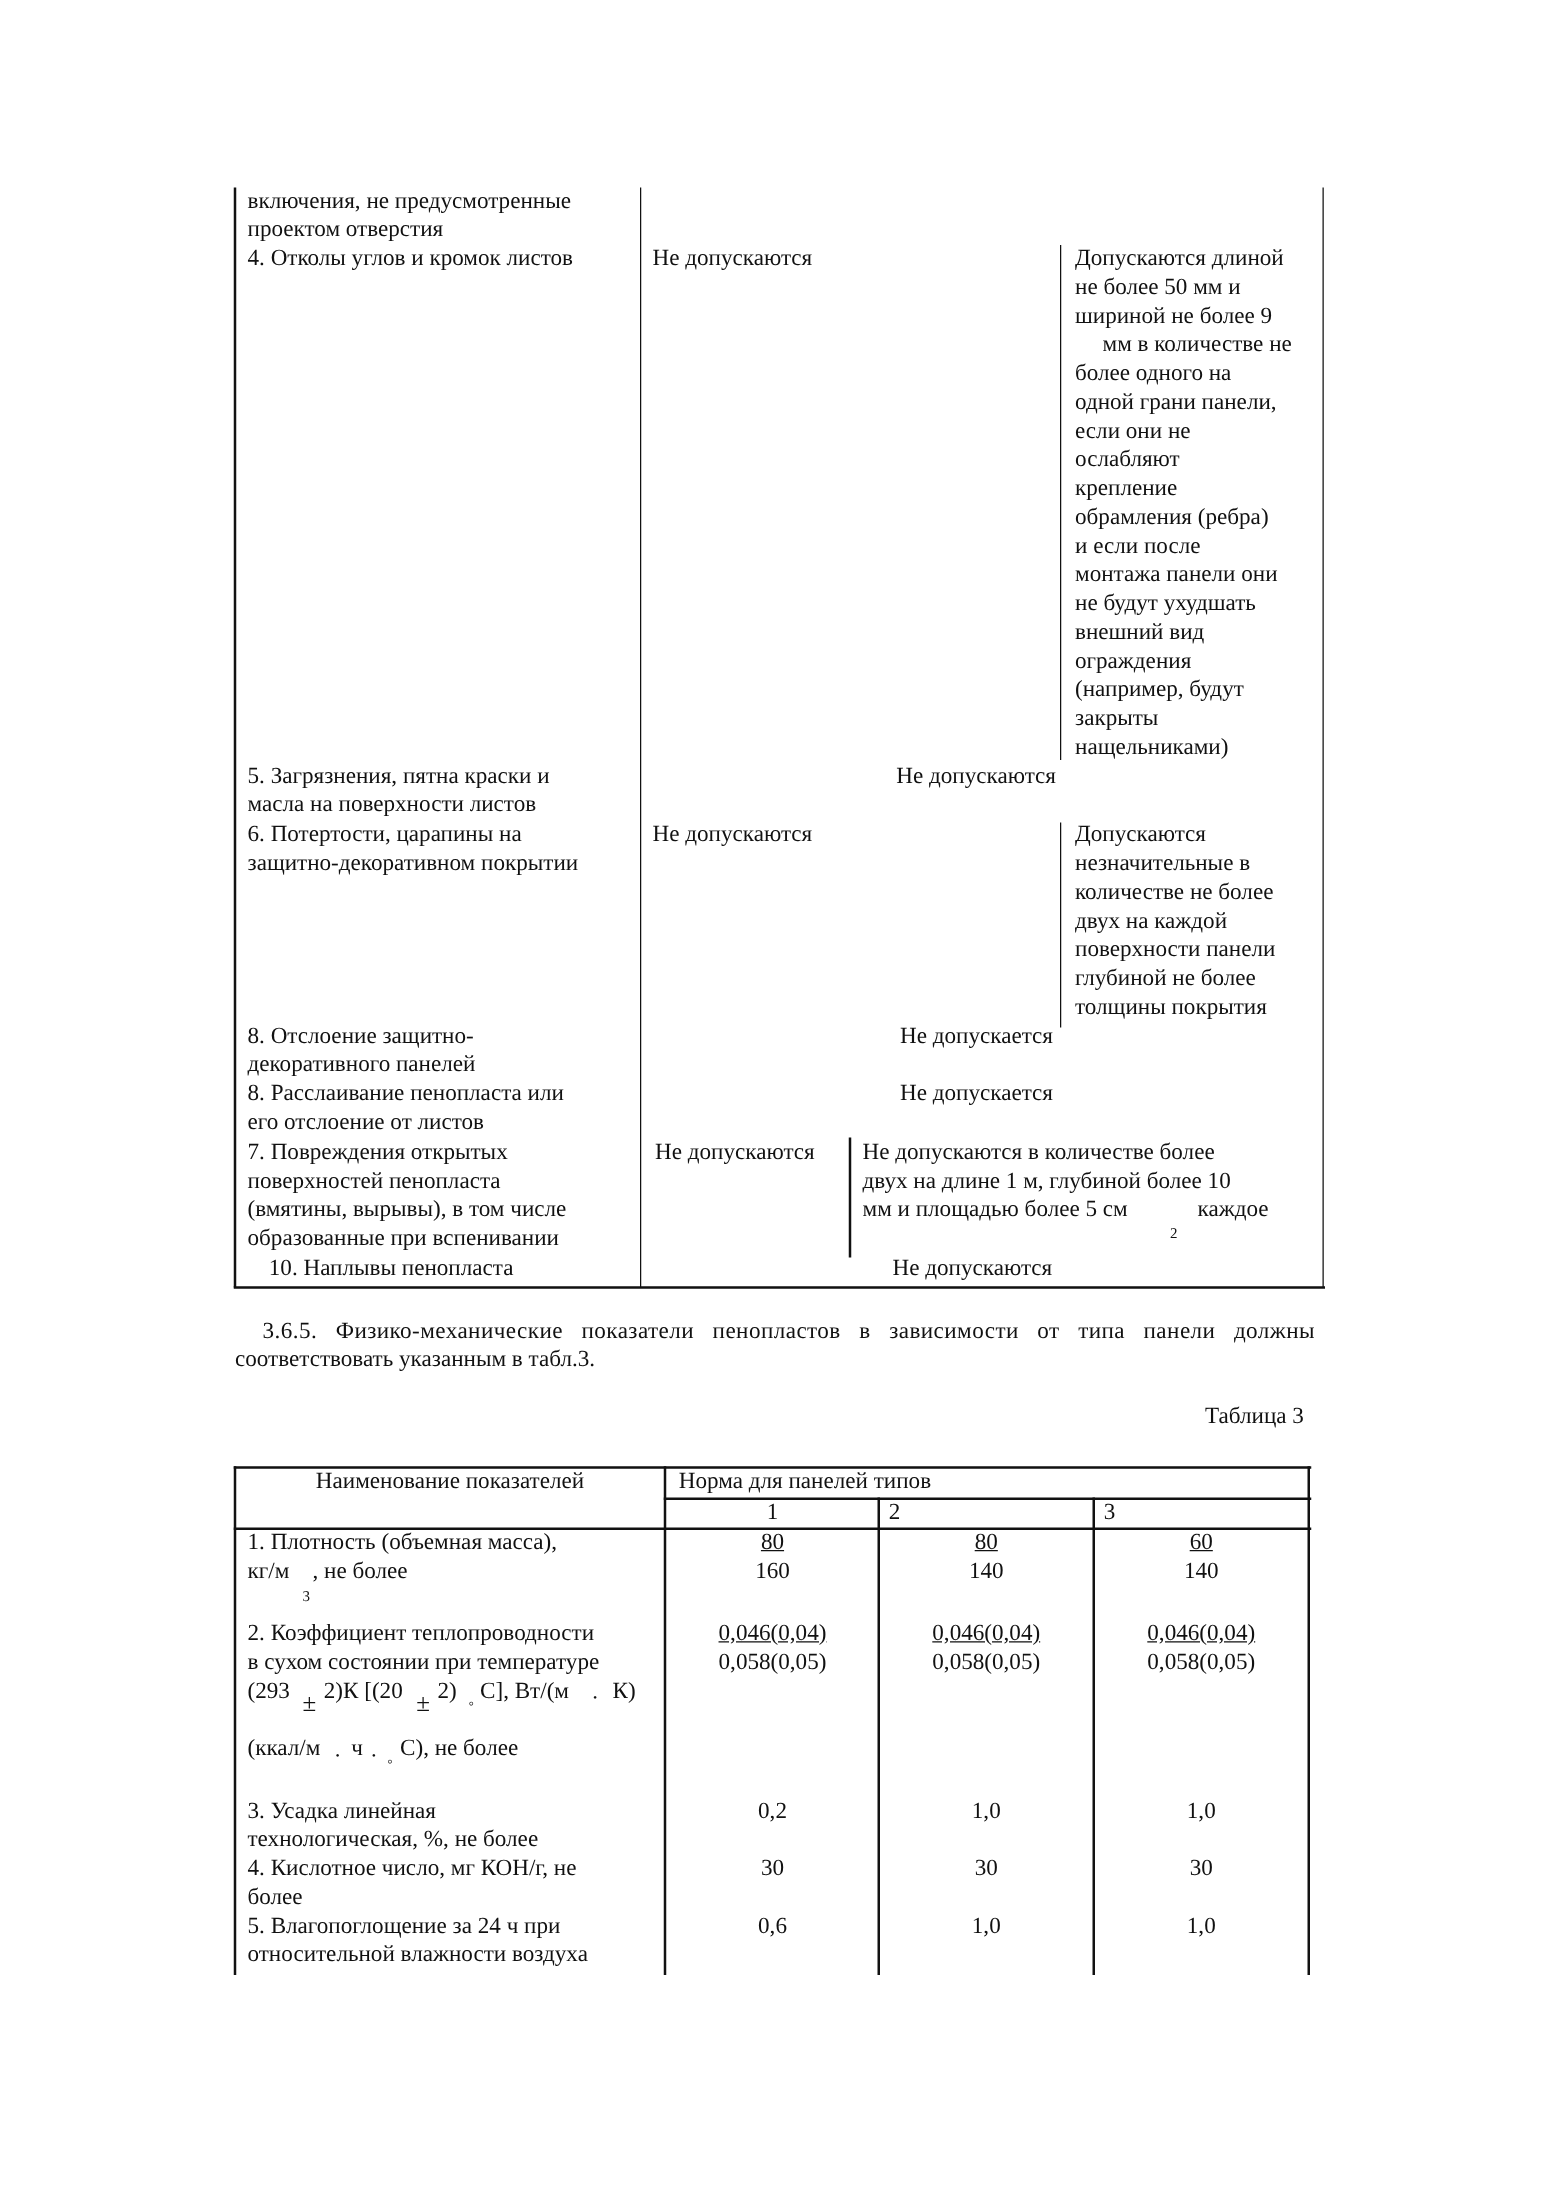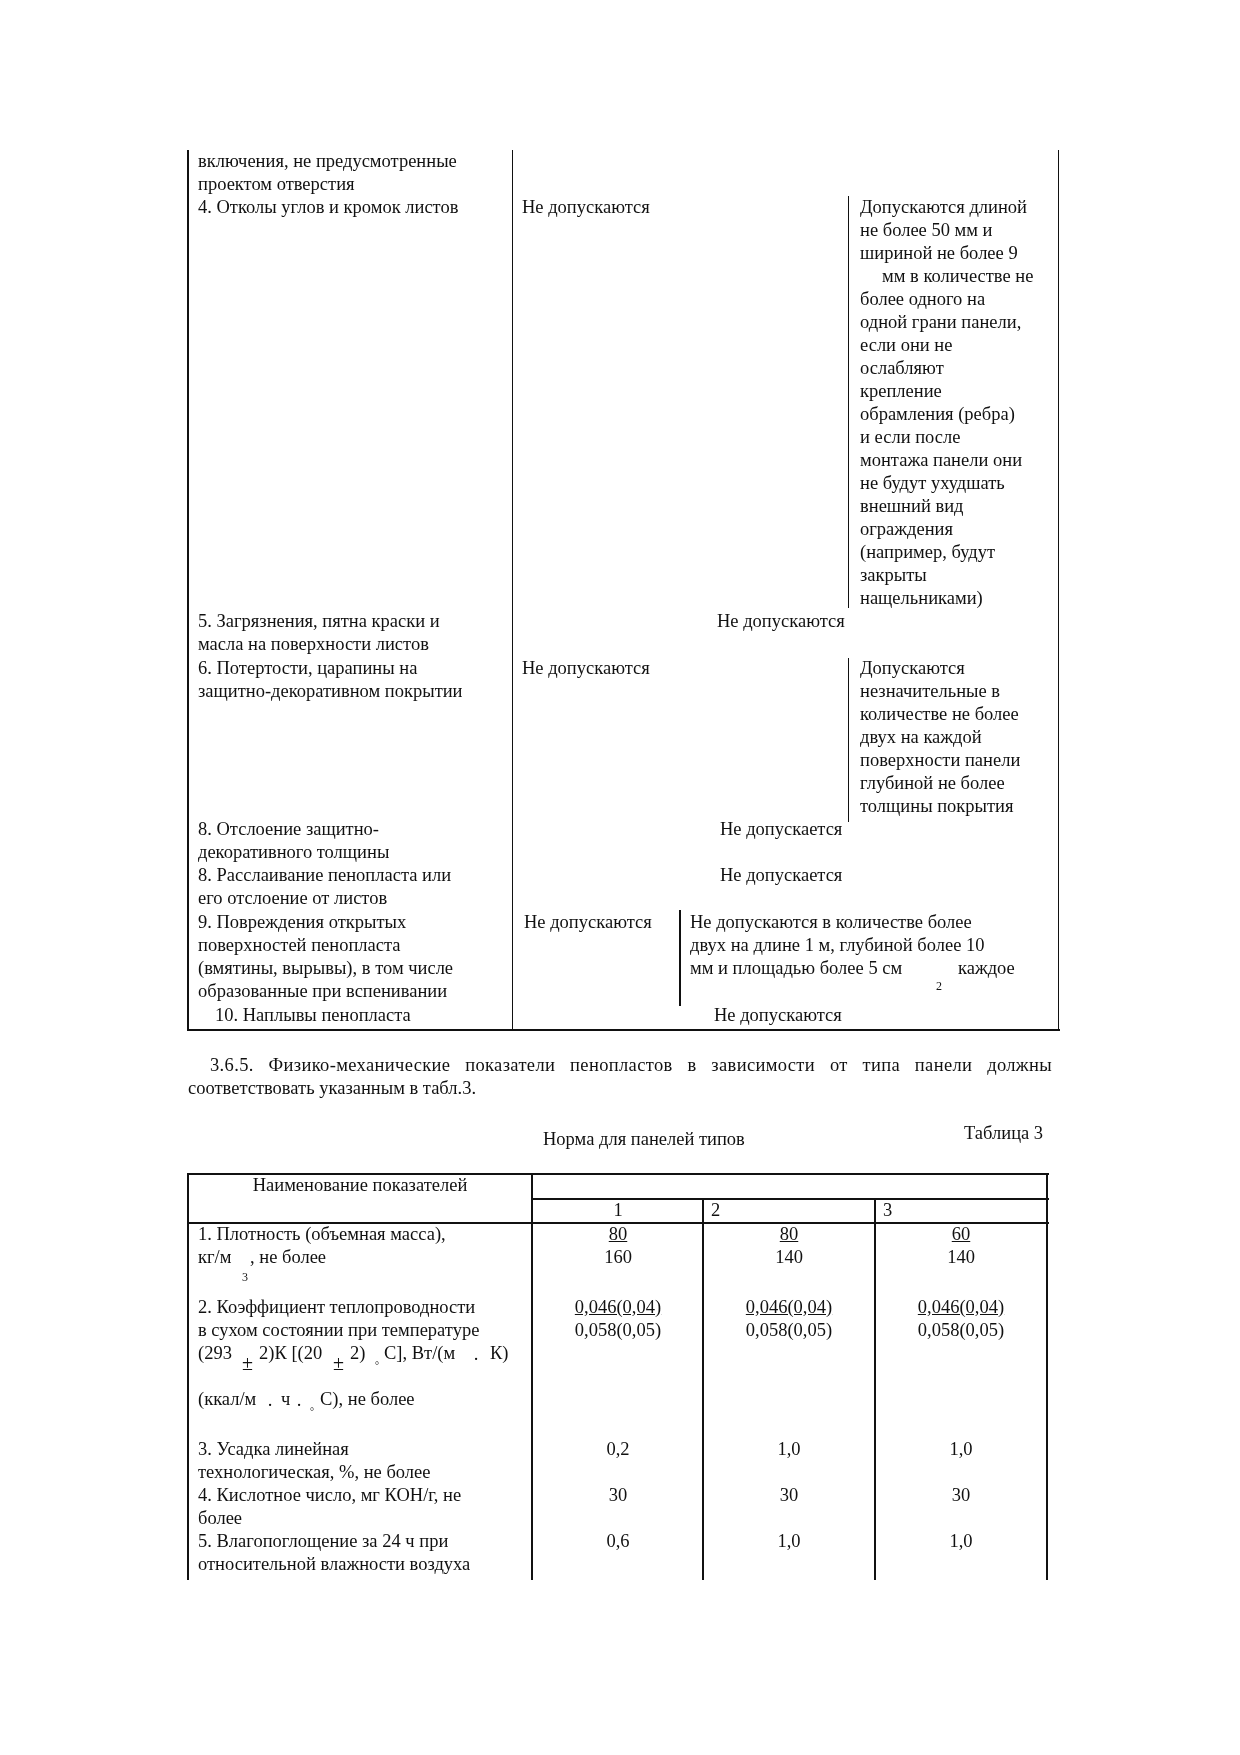--- a/index.html
+++ b/index.html
@@ -69,32 +69,32 @@
     <div class="t" style="left:860px; top:680px;">незначительные в</div>
     <div class="t" style="left:860px; top:703px;">количестве не более</div>
     <div class="t" style="left:860px; top:726px;">двух на каждой</div>
     <div class="t" style="left:860px; top:749px;">поверхности панели</div>
     <div class="t" style="left:860px; top:772px;">глубиной не более</div>
     <div class="t" style="left:860px; top:795px;">толщины покрытия</div>
   </div>
 
   <div>
     <div class="t" style="left:198px; top:818px;">8. Отслоение защитно-</div>
-    <div class="t" style="left:198px; top:841px;">декоративного толщины</div>
+    <div class="t" style="left:198px; top:841px;">декоративного панелей</div>
     <div class="t" style="left:720px; top:818px;">Не допускается</div>
   </div>
 
   <div>
     <div class="t" style="left:198px; top:864px;">8. Расслаивание пенопласта или</div>
     <div class="t" style="left:198px; top:887px;">его отслоение от листов</div>
     <div class="t" style="left:720px; top:864px;">Не допускается</div>
   </div>
 
   <div>
-    <div class="t" style="left:198px; top:911px;">9. Повреждения открытых</div>
+    <div class="t" style="left:198px; top:911px;">7. Повреждения открытых</div>
     <div class="t" style="left:198px; top:934px;">поверхностей пенопласта</div>
     <div class="t" style="left:198px; top:957px;">(вмятины, вырывы), в том числе</div>
     <div class="t" style="left:198px; top:980px;">образованные при вспенивании</div>
     <div class="t" style="left:524px; top:911px;">Не допускаются</div>
     <div class="t" style="left:690px; top:911px;">Не допускаются в количестве более</div>
     <div class="t" style="left:690px; top:934px;">двух на длине 1 м, глубиной более 10</div>
     <div class="t" style="left:690px; top:957px;">мм и площадью более 5 см</div>
     <div class="sub" style="left:936px; top:980px;">2</div>
     <div class="t" style="left:958px; top:957px;">каждое</div>
   </div>
@@ -117,21 +117,21 @@
   <div class="hl thick" style="left:187px; top:1173px; width:862px;"></div>
   <div class="hl thick" style="left:531px; top:1198px; width:518px;"></div>
   <div class="hl thick" style="left:187px; top:1222px; width:862px;"></div>
   <div class="vl thick" style="left:187px; top:1173px; height:407px;"></div>
   <div class="vl thick" style="left:531px; top:1173px; height:407px;"></div>
   <div class="vl thick" style="left:702px; top:1198px; height:382px;"></div>
   <div class="vl thick" style="left:874px; top:1198px; height:382px;"></div>
   <div class="vl thick" style="left:1046px; top:1173px; height:407px;"></div>
 
   <div class="t c" style="left:189px; top:1174px; width:342px;">Наименование показателей</div>
-  <div class="t" style="left:543px; top:1128px;">Норма для панелей типов</div>
+  <div class="t" style="left:543px; top:1174px;">Норма для панелей типов</div>
   <div class="t c" style="left:533px; top:1199px; width:170px;">1</div>
   <div class="t" style="left:711px; top:1199px;">2</div>
   <div class="t" style="left:883px; top:1199px;">3</div>
 
   <div>
     <div class="t" style="left:198px; top:1223px;">1. Плотность (объемная масса),</div>
     <div class="t" style="left:198px; top:1246px;">кг/м</div>
     <div class="sub" style="left:242px; top:1271px;">3</div>
     <div class="t" style="left:250px; top:1246px;">, не более</div>
     <div class="t c u" style="left:533px; top:1223px; width:170px;">80</div>

